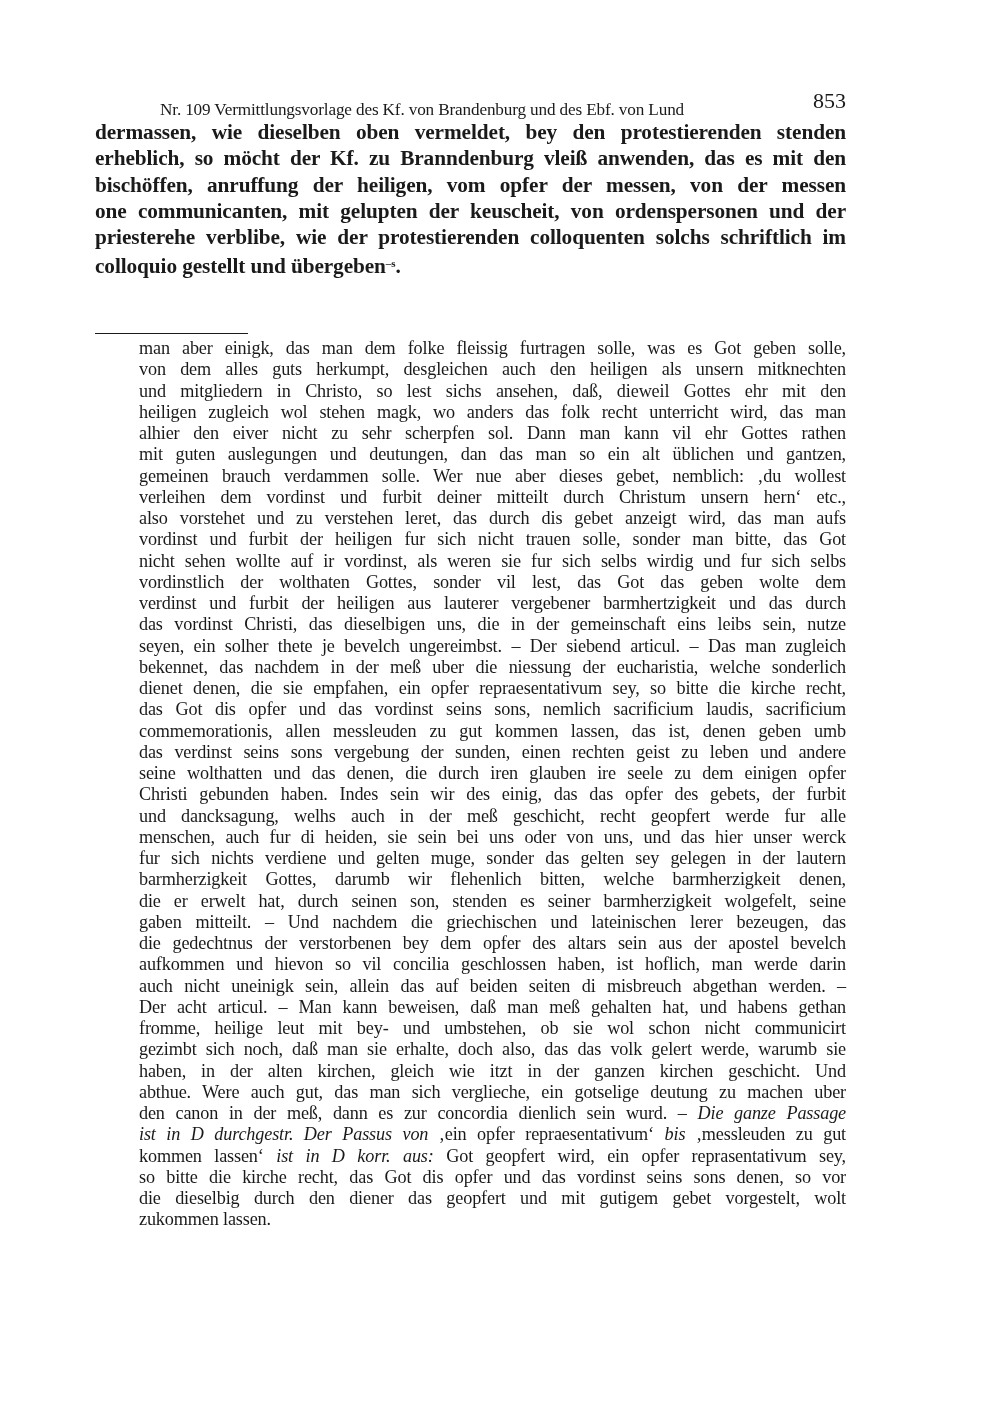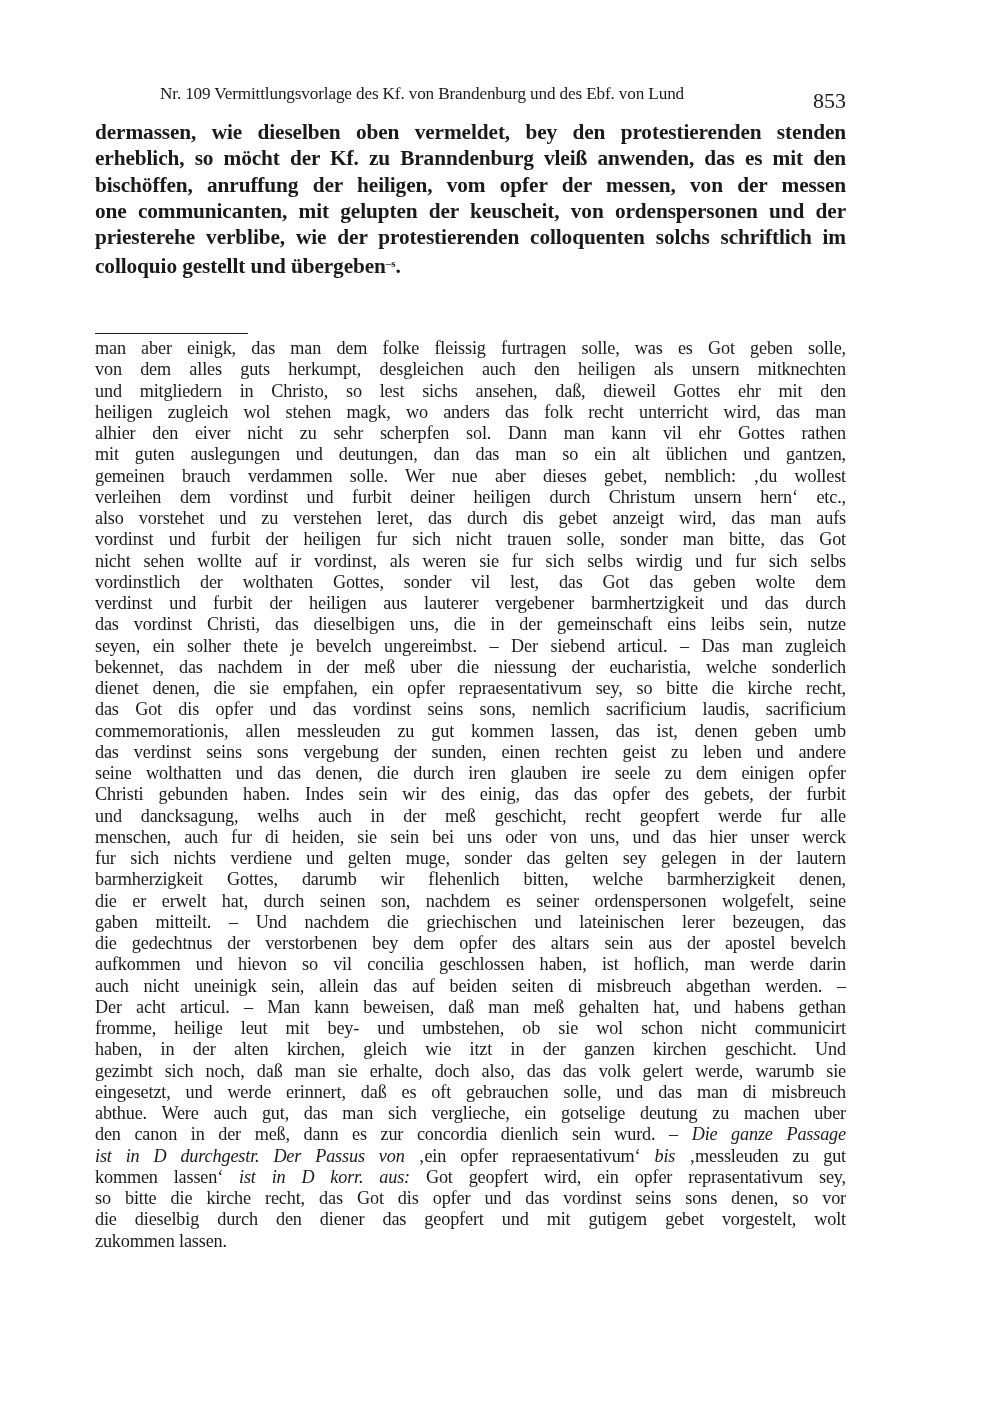--- a/index.html
+++ b/index.html
@@ -1,28 +1,28 @@
 <!DOCTYPE html>
 <html><head>
 <meta charset="utf-8">
 <style>
   html, body { margin: 0; padding: 0; background: #ffffff; }
   body { width: 1004px; height: 1418px; position: relative; overflow: hidden; color: #1a1a1a;
          font-family: "Liberation Serif", "DejaVu Serif", serif; }
   .running-head { position: absolute; left: 160px; top: 80px; width: 686px; height: 28px; }
-  .rh-title { position: absolute; left: 0; top: 4px; font-size: 17.2px; letter-spacing: -0.15px; white-space: nowrap; }
+  .rh-title { position: absolute; left: 0; top: 20px; font-size: 17.2px; letter-spacing: -0.15px; white-space: nowrap; }
   .rh-page { position: absolute; right: 0; top: 8px; font-size: 22px; white-space: nowrap; }
   .main-text { position: absolute; left: 95px; top: 119px; width: 751px; font-weight: bold; }
   .main-text .line { font-size: 21.3px; line-height: 26.3px; height: 26.3px; white-space: nowrap;
                      text-align: justify; text-align-last: justify; letter-spacing: -0.1px; }
   .main-text .line.last { text-align-last: left; }
   .footnote-rule { position: absolute; left: 95px; top: 333px; width: 153px; height: 0; border-top: 1.2px solid #1a1a1a; }
   .footnote { position: absolute; left: 95px; top: 338px; width: 751px; }
   .footnote .line { font-size: 18.2px; line-height: 21.25px; height: 21.25px; white-space: nowrap;
-                    text-align: justify; text-align-last: justify; letter-spacing: -0.15px; }
+                    text-align: justify; text-align-last: justify; letter-spacing: -0.15px; margin-left: 44px; }
   .footnote .line.last { text-align-last: left; }
   sup.sig { font-size: 11px; vertical-align: 6px; }
   i { font-style: italic; }
 </style>
 </head>
 <body>
 
 <div class="running-head">
   <span class="rh-title">Nr. 109 Vermittlungsvorlage des Kf.  von Brandenburg und des Ebf.  von Lund</span>
   <span class="rh-page">853</span>
@@ -40,49 +40,48 @@
 <div class="footnote-rule"></div>
 
 <div class="footnote">
   <div class="line">man aber einigk, das man dem folke fleissig furtragen solle, was es Got geben solle,</div>
   <div class="line">von dem alles guts herkumpt, desgleichen auch den heiligen als unsern mitknechten</div>
   <div class="line">und mitgliedern in Christo, so lest sichs ansehen, daß, dieweil Gottes ehr mit den</div>
   <div class="line">heiligen zugleich wol stehen magk, wo anders das folk recht unterricht wird, das man</div>
   <div class="line">alhier den eiver nicht zu sehr scherpfen sol. Dann man kann vil ehr Gottes rathen</div>
   <div class="line">mit guten auslegungen und deutungen, dan das man so ein alt üblichen und gantzen,</div>
   <div class="line">gemeinen brauch verdammen solle. Wer nue aber dieses gebet, nemblich: ‚du wollest</div>
-  <div class="line">verleihen dem vordinst und furbit deiner heiligen durch Christum unsern hern‘ etc.,</div>
+  <div class="line">verleihen dem vordinst und furbit deiner mitteilt durch Christum unsern hern‘ etc.,</div>
   <div class="line">also vorstehet und zu verstehen leret, das durch dis gebet anzeigt wird, das man aufs</div>
   <div class="line">vordinst und furbit der heiligen fur sich nicht trauen solle, sonder man bitte, das Got</div>
   <div class="line">nicht sehen wollte auf ir vordinst, als weren sie fur sich selbs wirdig und fur sich selbs</div>
   <div class="line">vordinstlich der wolthaten Gottes, sonder vil lest, das Got das geben wolte dem</div>
   <div class="line">verdinst und furbit der heiligen aus lauterer vergebener barmhertzigkeit und das durch</div>
   <div class="line">das vordinst Christi, das dieselbigen uns, die in der gemeinschaft eins leibs sein, nutze</div>
   <div class="line">seyen, ein solher thete je bevelch ungereimbst. – Der siebend articul. – Das man zugleich</div>
   <div class="line">bekennet, das nachdem in der meß uber die niessung der eucharistia, welche sonderlich</div>
   <div class="line">dienet denen, die sie empfahen, ein opfer repraesentativum sey, so bitte die kirche recht,</div>
   <div class="line">das Got dis opfer und das vordinst seins sons, nemlich sacrificium laudis, sacrificium</div>
   <div class="line">commemorationis, allen messleuden zu gut kommen lassen, das ist, denen geben umb</div>
   <div class="line">das verdinst seins sons vergebung der sunden, einen rechten geist zu leben und andere</div>
   <div class="line">seine wolthatten und das denen, die durch iren glauben ire seele zu dem einigen opfer</div>
   <div class="line">Christi gebunden haben. Indes sein wir des einig, das das opfer des gebets, der furbit</div>
   <div class="line">und dancksagung, welhs auch in der meß geschicht, recht geopfert werde fur alle</div>
   <div class="line">menschen, auch fur di heiden, sie sein bei uns oder von uns, und das hier unser werck</div>
   <div class="line">fur sich nichts verdiene und gelten muge, sonder das gelten sey gelegen in der lautern</div>
   <div class="line">barmherzigkeit Gottes, darumb wir flehenlich bitten, welche barmherzigkeit denen,</div>
-  <div class="line">die er erwelt hat, durch seinen son, nachdem es seiner ordenspersonen wolgefelt, seine</div>
+  <div class="line">die er erwelt hat, durch seinen son, stenden es seiner barmherzigkeit wolgefelt, seine</div>
   <div class="line">gaben mitteilt. – Und nachdem die griechischen und lateinischen lerer bezeugen, das</div>
   <div class="line">die gedechtnus der verstorbenen bey dem opfer des altars sein aus der apostel bevelch</div>
   <div class="line">aufkommen und hievon so vil concilia geschlossen haben, ist hoflich, man werde darin</div>
   <div class="line">auch nicht uneinigk sein, allein das auf beiden seiten di misbreuch abgethan werden. –</div>
   <div class="line">Der acht articul. – Man kann beweisen, daß man meß gehalten hat, und habens gethan</div>
   <div class="line">fromme, heilige leut mit bey- und umbstehen, ob sie wol schon nicht communicirt</div>
+  <div class="line">gezimbt sich noch, daß man sie erhalte, doch also, das das volk gelert werde, warumb sie</div>
   <div class="line">haben, in der alten kirchen, gleich wie itzt in der ganzen kirchen geschicht. Und</div>
-  <div class="line">gezimbt sich noch, daß man sie erhalte, doch also, das das volk gelert werde, warumb sie</div>
-  <div class="line">eingesetzt, und werde erinnert, daß es oft gebrauchen solle, und das man di misbreuch</div>
   <div class="line">abthue. Were auch gut, das man sich verglieche, ein gotselige deutung zu machen uber</div>
   <div class="line"><span>den canon in der meß, dann es zur concordia dienlich sein wurd. – </span><i>Die ganze Passage</i></div>
   <div class="line"><i>ist in D durchgestr. Der Passus von</i><span> ‚ein opfer repraesentativum‘ </span><i>bis</i><span> ‚messleuden zu gut</span></div>
   <div class="line"><span>kommen lassen‘ </span><i>ist in D korr. aus:</i><span> Got geopfert wird, ein opfer reprasentativum sey,</span></div>
   <div class="line">so bitte die kirche recht, das Got dis opfer und das vordinst seins sons denen, so vor</div>
   <div class="line">die dieselbig durch den diener das geopfert und mit gutigem gebet vorgestelt, wolt</div>
   <div class="line last">zukommen lassen.</div>
 </div>
 
 </body></html>

